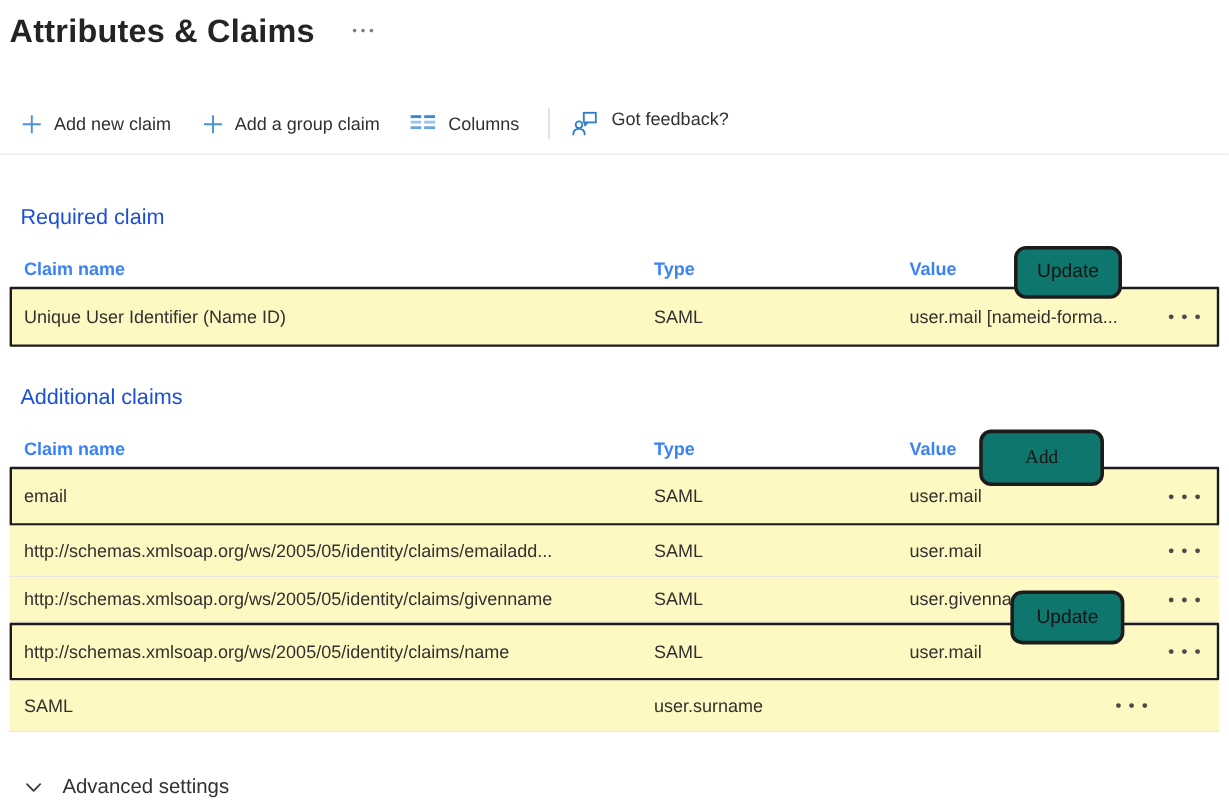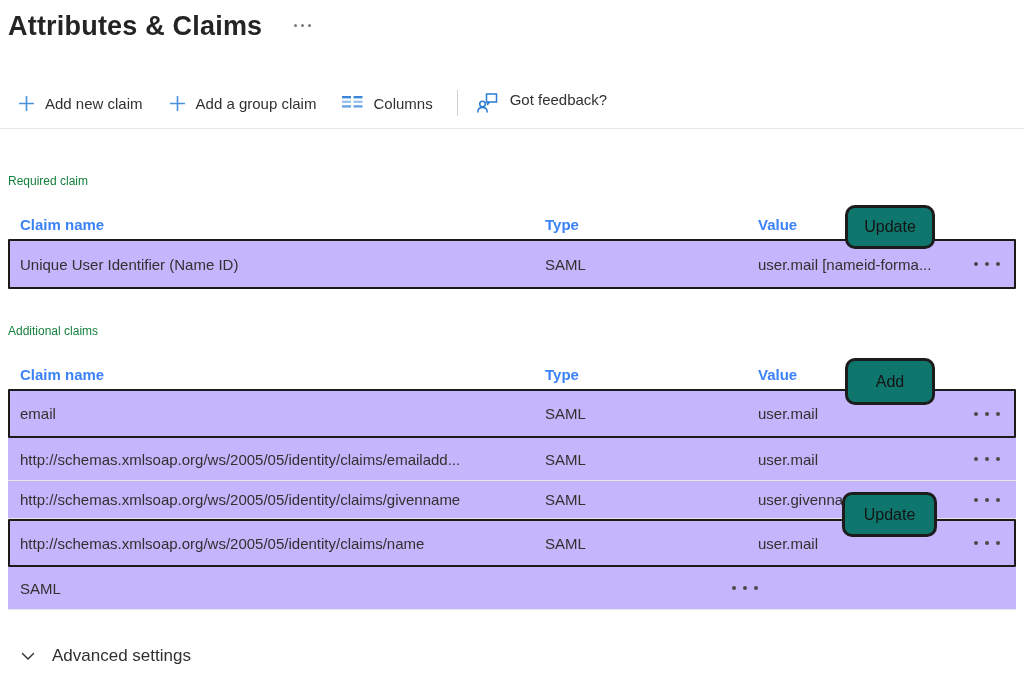--- a/index.html
+++ b/index.html
@@ -23,28 +23,28 @@
   .toolbar { display: flex; align-items: center; margin: 46px 0 0 18px; height: 30px; }
   .tb-btn { display: flex; gap: 10px; background: none; border: none;
             font-family: inherit; font-size: 15px; color: #323130; cursor: pointer; padding: 0; }
   .tb-btn + .tb-btn { margin-left: 26px; }
   .tb-divider { width: 1px; height: 26px; background: #d2d0ce; margin: 0 18px 0 24px; }
   .icon-svg { display: block; }
 
   .hr-sep { border: none; border-top: 1px solid #e8e6e4; margin-top: 10px; width: 100%; }
 
   
-  h2.section-heading { font-size: 12px; font-weight: 400; color: #15803d; line-height: 24px; margin-left: 8px; }
+  h2.section-heading { font-size: 18px; font-weight: 400; color: #1d4ed8; line-height: 24px; margin-left: 17px; }
   h2.req { margin-top: 40px; }
   h2.add { margin-top: 30px; }
 
   .claims-table { margin: 16px 8px 0 8px; width: 1008px; }
   .claims-grid { display: grid; grid-template-columns: 525px 213px 1fr 44px; align-items: center; }
   .thead { height: 30px; padding: 0 16px 0 12px; font-weight: 700; font-size: 15px; color: #3b82f6; }
-  .row { height: 43px; padding: 0 16px 0 12px; font-size: 15px; border-bottom: 1px solid #e8e6e4; background: #c4b5fd; }
+  .row { height: 43px; padding: 0 16px 0 12px; font-size: 15px; border-bottom: 1px solid #e8e6e4; background: #fef9c3; }
   .row.boxed { border: 2px solid #1b1b1b; border-radius: 1px; padding: 0 14px 0 10px; }
   .row.h50 { height: 50px; }
   .row.h49 { height: 49px; }
   .row.h48 { height: 48px; }
   .row.h38 { height: 38px; }
   .cell { overflow: hidden; white-space: nowrap; }
   .cell.claim { padding-right: 10px; }
 
   .menu-dots { display: flex; justify-content: flex-end; align-items: center; gap: 7px;
                background: none; border: none; cursor: pointer; height: 100%; width: 100%; padding: 0; }
@@ -52,21 +52,21 @@
 
   
   .advanced { display: flex; align-items: center; gap: 16px; margin: 36px 0 0 20px;
               background: none; border: none; font-family: inherit; font-size: 17px; color: #323130; cursor: pointer; }
 
   
   .callout { position: absolute; display: flex; align-items: center; justify-content: center;
              background: #0f766e; border: 3px solid #1c1c1c; border-radius: 10px;
              font-size: 16px; color: #141414; z-index: 10; }
   .callout.c1 { left: 845px; top: 205px; width: 90px; height: 44px; }
-  .callout.c2 { left: 845px; top: 358px; width: 90px; height: 47px; }
+  .callout.c2 { left: 816px; top: 358px; width: 104px; height: 47px; font-family: Liberation Serif, serif; }
   .callout.c3 { left: 842px; top: 492px; width: 95px; height: 45px; }
 </style>
 </head>
 <body>
 
 <div class="page">
 
   <div class="title-row">
     <h1 class="page-title">Attributes &amp; Claims</h1>
     <span class="title-more" title="More">
@@ -184,20 +184,21 @@
       <div class="cell">user.mail</div>
       <button class="menu-dots" title="More">
           <i></i>
           <i></i>
           <i></i>
         </button>
     </div>
 
     <div class="claims-grid row">
       <div class="cell">SAML</div>
+      <div class="cell">user.surname</div>
       <button class="menu-dots" title="More">
           <i></i>
           <i></i>
           <i></i>
         </button>
     </div>
   </div>
 
   <button class="advanced">
     <svg class="icon-svg" width="16" height="16" viewBox="0 0 16 16">

